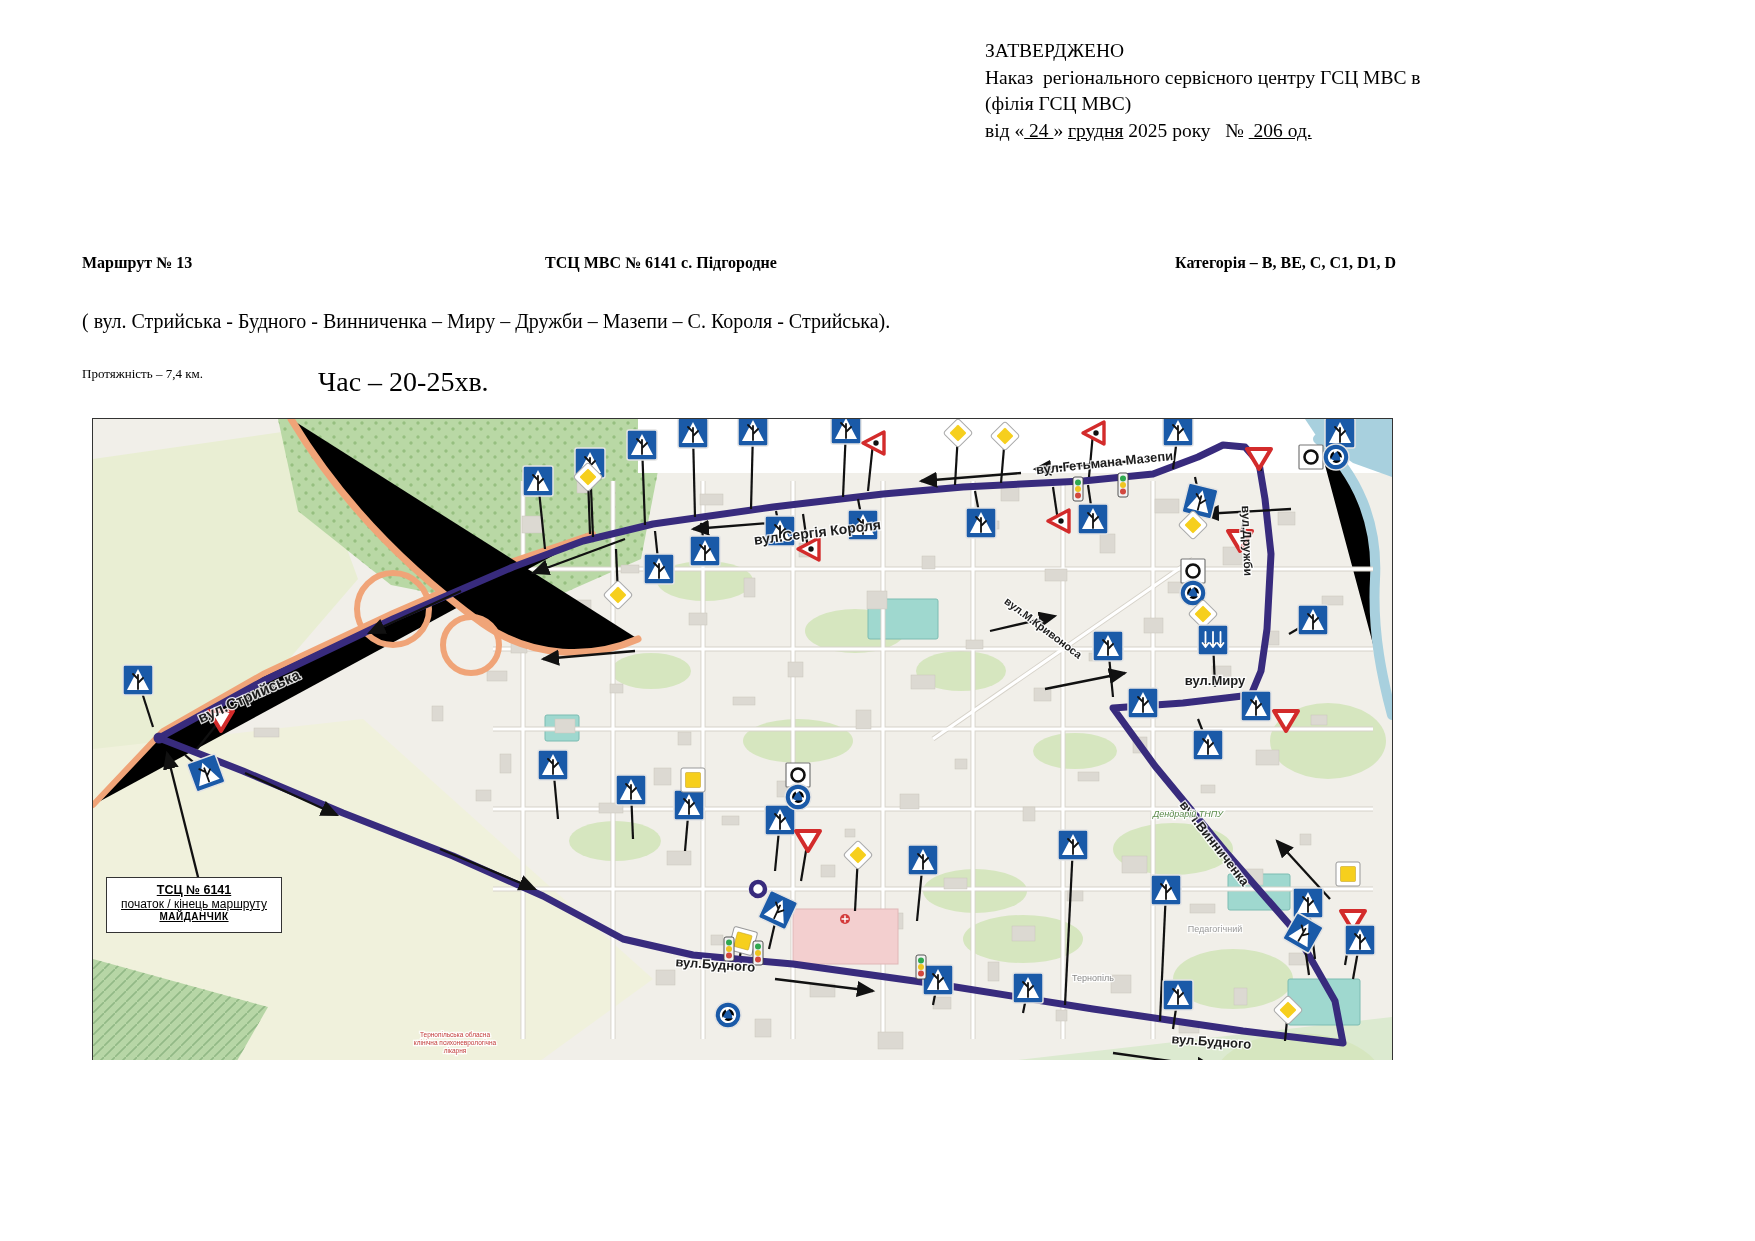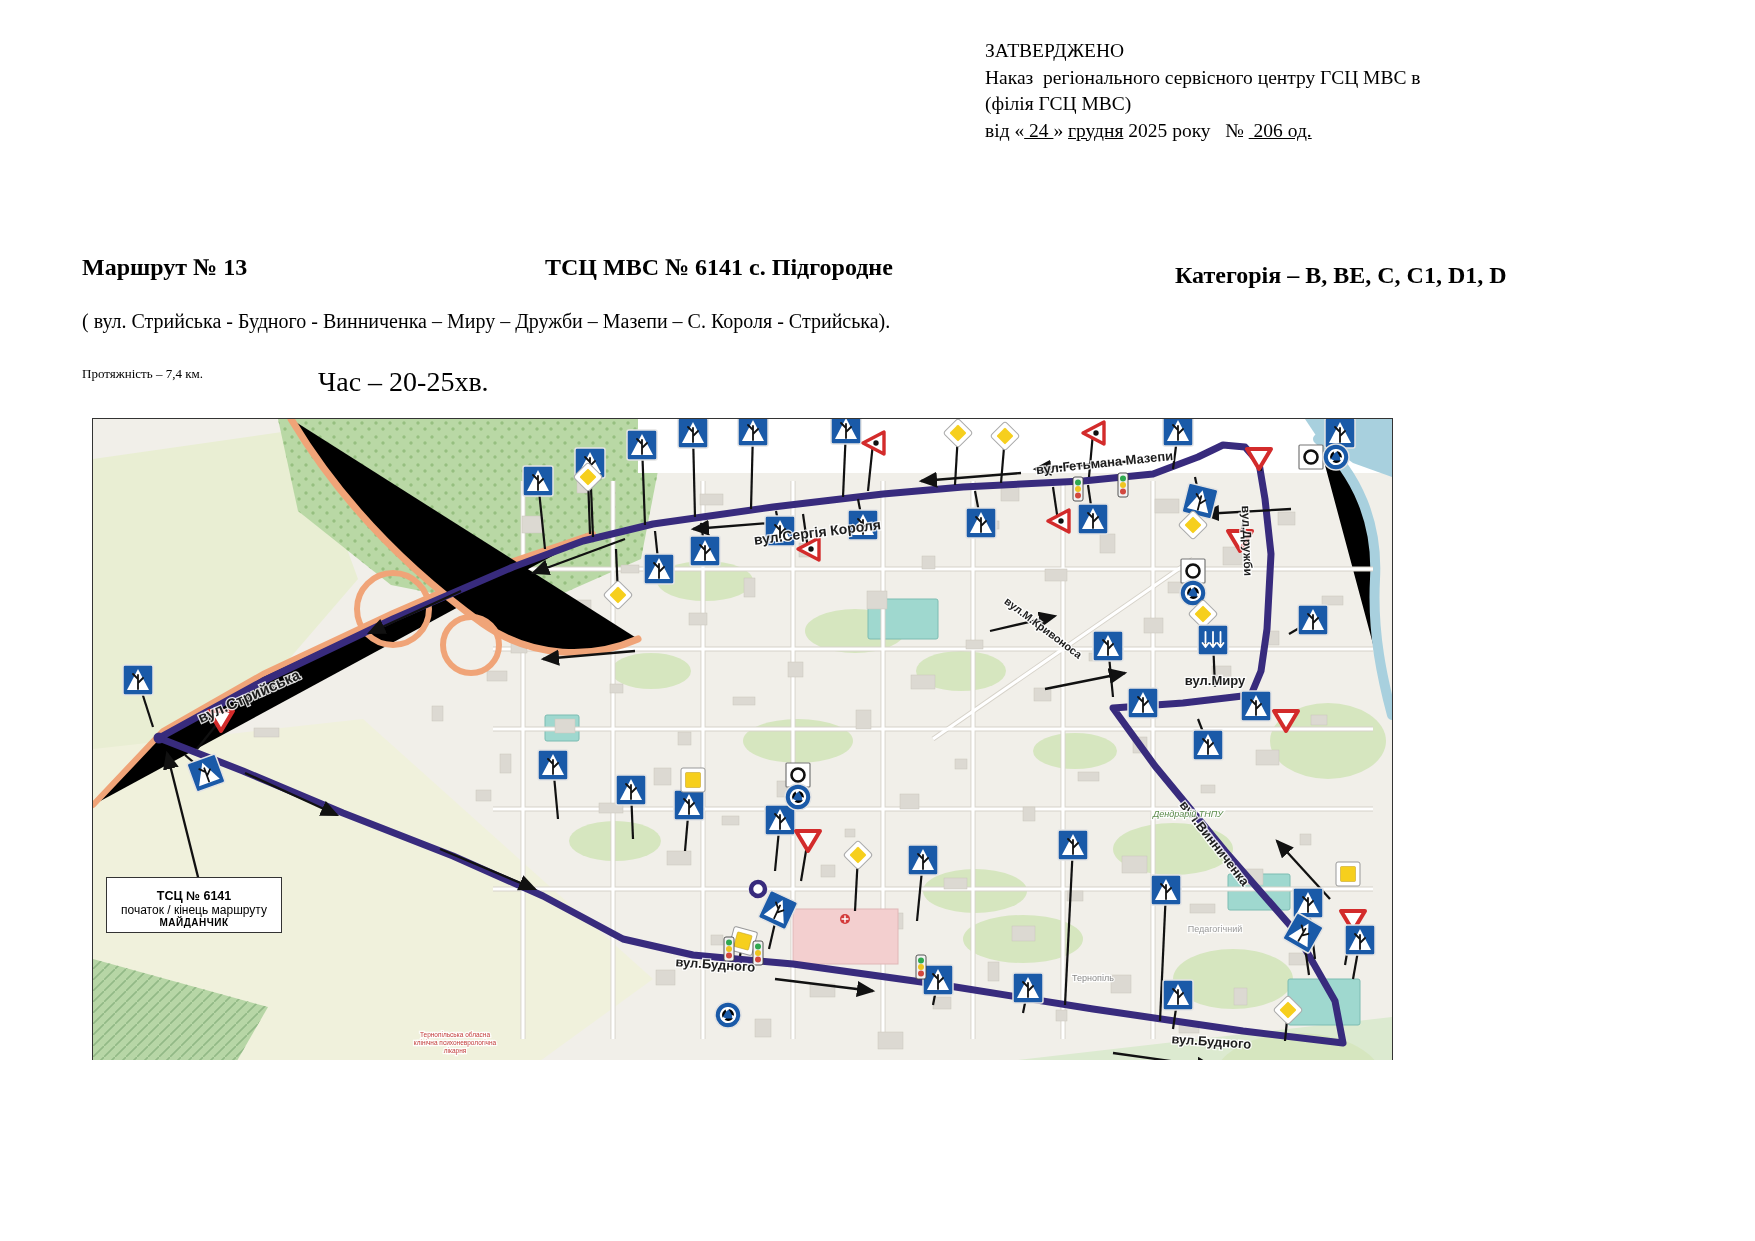--- a/index.html
+++ b/index.html
@@ -2,31 +2,31 @@
 <html><head>
 <meta charset="utf-8">
 <style>
   html,body{margin:0;padding:0;background:#fff;}
   #page{position:relative;width:1755px;height:1060px;background:#fff;overflow:hidden;
         font-family:"Liberation Serif",serif;color:#000;}
   .abs{position:absolute;}
   #approval{left:985px;top:38px;width:575px;font-size:19.5px;line-height:26.5px;}
   .u{text-decoration:underline;}
   .ws{white-space:pre;}
-  #title-row{top:254px;left:0;width:1755px;height:30px;font-weight:bold;font-size:24px;}
+  #title-row{top:254px;left:0;width:1755px;height:30px;font-weight:bold;font-size:16px;}
   #route-name{left:82px;top:0;}
   #tsc-title{left:545px;top:0;}
-  #category{left:1175px;top:8px;}
+  #category{left:1175px;top:0;}
   #route-streets{left:82px;top:310px;font-size:20px;font-family:Liberation Serif, serif;}
   #stat-length{left:82px;top:366px;font-size:13px;}
   #stat-time{left:318px;top:366px;font-size:28px;}
   #map-wrap{left:92px;top:418px;width:1299px;height:727px;border:1.4px solid #333;background:#f1efe9;}
   #map-svg{display:block;width:1299px;height:727px;}
   #tsc-box{left:13px;top:458px;width:176px;height:56px;background:#fff;border:1.6px solid #333;
-           text-align:center;font-family:"Liberation Sans",sans-serif;padding-top:11px;box-sizing:border-box;}
+           text-align:center;font-family:"Liberation Sans",sans-serif;padding-top:5px;box-sizing:border-box;text-decoration:underline;}
   #tsc-box .b1{font-size:12.5px;font-weight:bold;}
   #tsc-box .b2{font-size:12px;}
   #tsc-box .b3{font-size:10px;font-weight:bold;letter-spacing:.5px;}
 </style>
 </head>
 <body>
 
 <div id="page">
 
   <div id="approval" class="abs">

